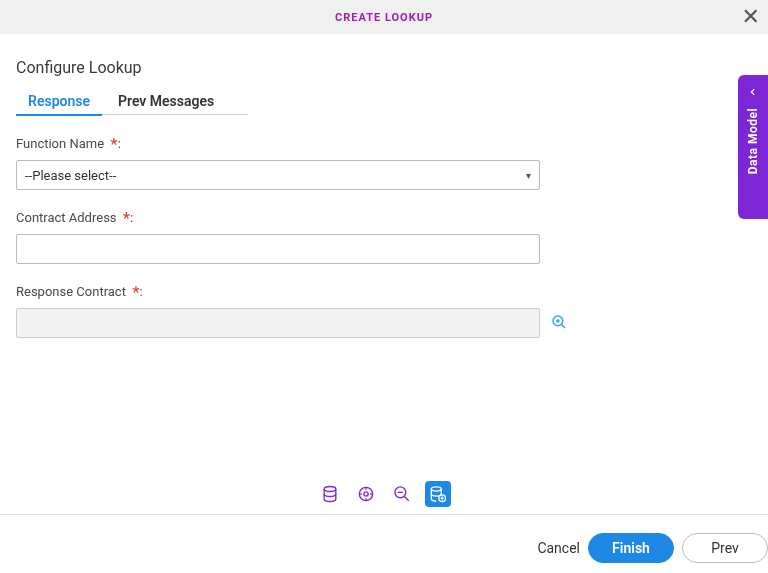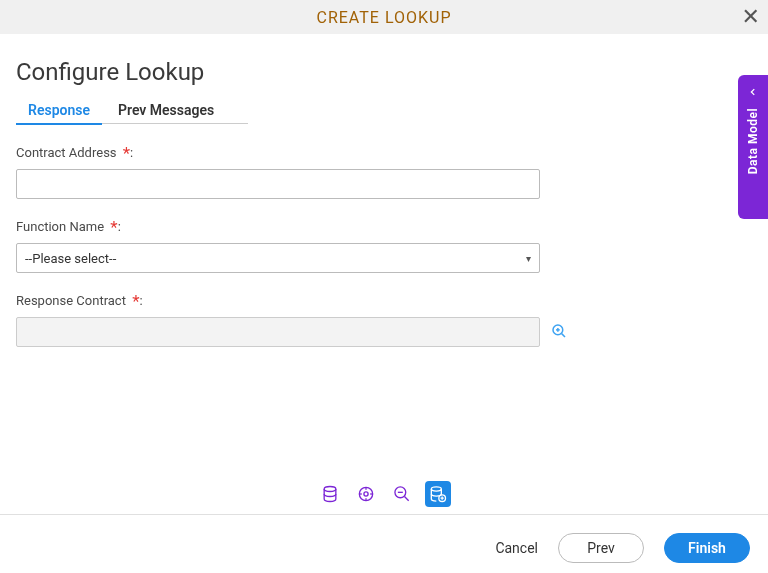--- a/index.html
+++ b/index.html
@@ -16,40 +16,40 @@
   }
   .modal-header {
     height: 34px;
     background: #f0f0f0;
     display: flex;
     align-items: center;
     justify-content: center;
     position: relative;
   }
   .modal-title {
-    font-size: 16px;
-    font-weight: 400;
+    font-size: 11px;
+    font-weight: 700;
     letter-spacing: 1px;
-    color: #a16207;
+    color: #a21caf;
   }
   .close-btn {
     position: absolute;
     right: 8px;
     top: 50%;
     transform: translateY(-50%);
     font-size: 22px;
     color: #555;
     line-height: 1;
     cursor: pointer;
   }
   .config-section {
     padding: 16px 28px 0 16px;
   }
   .section-heading {
-    font-size: 24px;
+    font-size: 16px;
     font-weight: 400;
     color: #3a3a3a;
     margin: 8px 0 12px 0;
   }
   .tabs {
     display: flex;
     gap: 28px;
     border-bottom: 1px solid transparent;
     position: relative;
     margin-left: 12px;
@@ -201,22 +201,21 @@
   }
   .footer {
     position: absolute;
     left: 0;
     right: 0;
     bottom: 0;
     height: 50px;
     display: flex;
     align-items: center;
     justify-content: flex-end;
-    gap: 20px;
-    padding-right: 18px;
+    gap: 8px;
   }
   .cancel-link {
     font-size: 14px;
     color: #333;
     cursor: pointer;
   }
   .btn {
     height: 30px;
     min-width: 86px;
     border-radius: 16px;
@@ -255,33 +254,33 @@
     <div class="tab active">
       <span>Response</span>
     </div>
     <div class="tab">
       <span>Prev Messages</span>
     </div>
   </div>
 
   <div class="field-group">
     <label class="field-label">
-      <span>Contract Address</span><span class="req-star"> *</span><span class="colon">:</span>
-    </label>
-    <input type="text" class="text-input" value="" style="">
-  </div>
-
-  <div class="field-group">
-    <label class="field-label">
       <span>Function Name</span><span class="req-star"> *</span><span class="colon">:</span>
     </label>
     <div class="select-input">
       <span>--Please select--</span>
       <span class="select-caret">▾</span>
     </div>
+  </div>
+
+  <div class="field-group">
+    <label class="field-label">
+      <span>Contract Address</span><span class="req-star"> *</span><span class="colon">:</span>
+    </label>
+    <input type="text" class="text-input" value="" style="">
   </div>
 
   <div class="field-group">
     <label class="field-label">
       <span>Response Contract</span><span class="req-star"> *</span><span class="colon">:</span>
     </label>
     <div class="mapping-row">
       <div class="readonly-input"></div>
       <span class="lookup-icon">
         <svg width="18" height="18" viewBox="0 0 24 24" fill="none" stroke="currentColor" stroke-width="2">
@@ -335,15 +334,15 @@
       <path d="M4 6v6c0 1.4 2.7 2.5 6 2.5s6-1.1 6-2.5V6"></path>
       <path d="M4 12v6c0 1.4 2.7 2.5 6 2.5"></path>
       <circle cx="17" cy="17" r="4"></circle>
       <path d="M17 15v4M15 17h4"></path>
     </svg>
   </span>
 </div>
 
 <div class="footer">
   <span class="cancel-link">Cancel</span>
+  <span class="btn btn-primary">Finish</span>
   <span class="btn btn-outline">Prev</span>
-  <span class="btn btn-primary">Finish</span>
 </div>
 
 </body></html>

